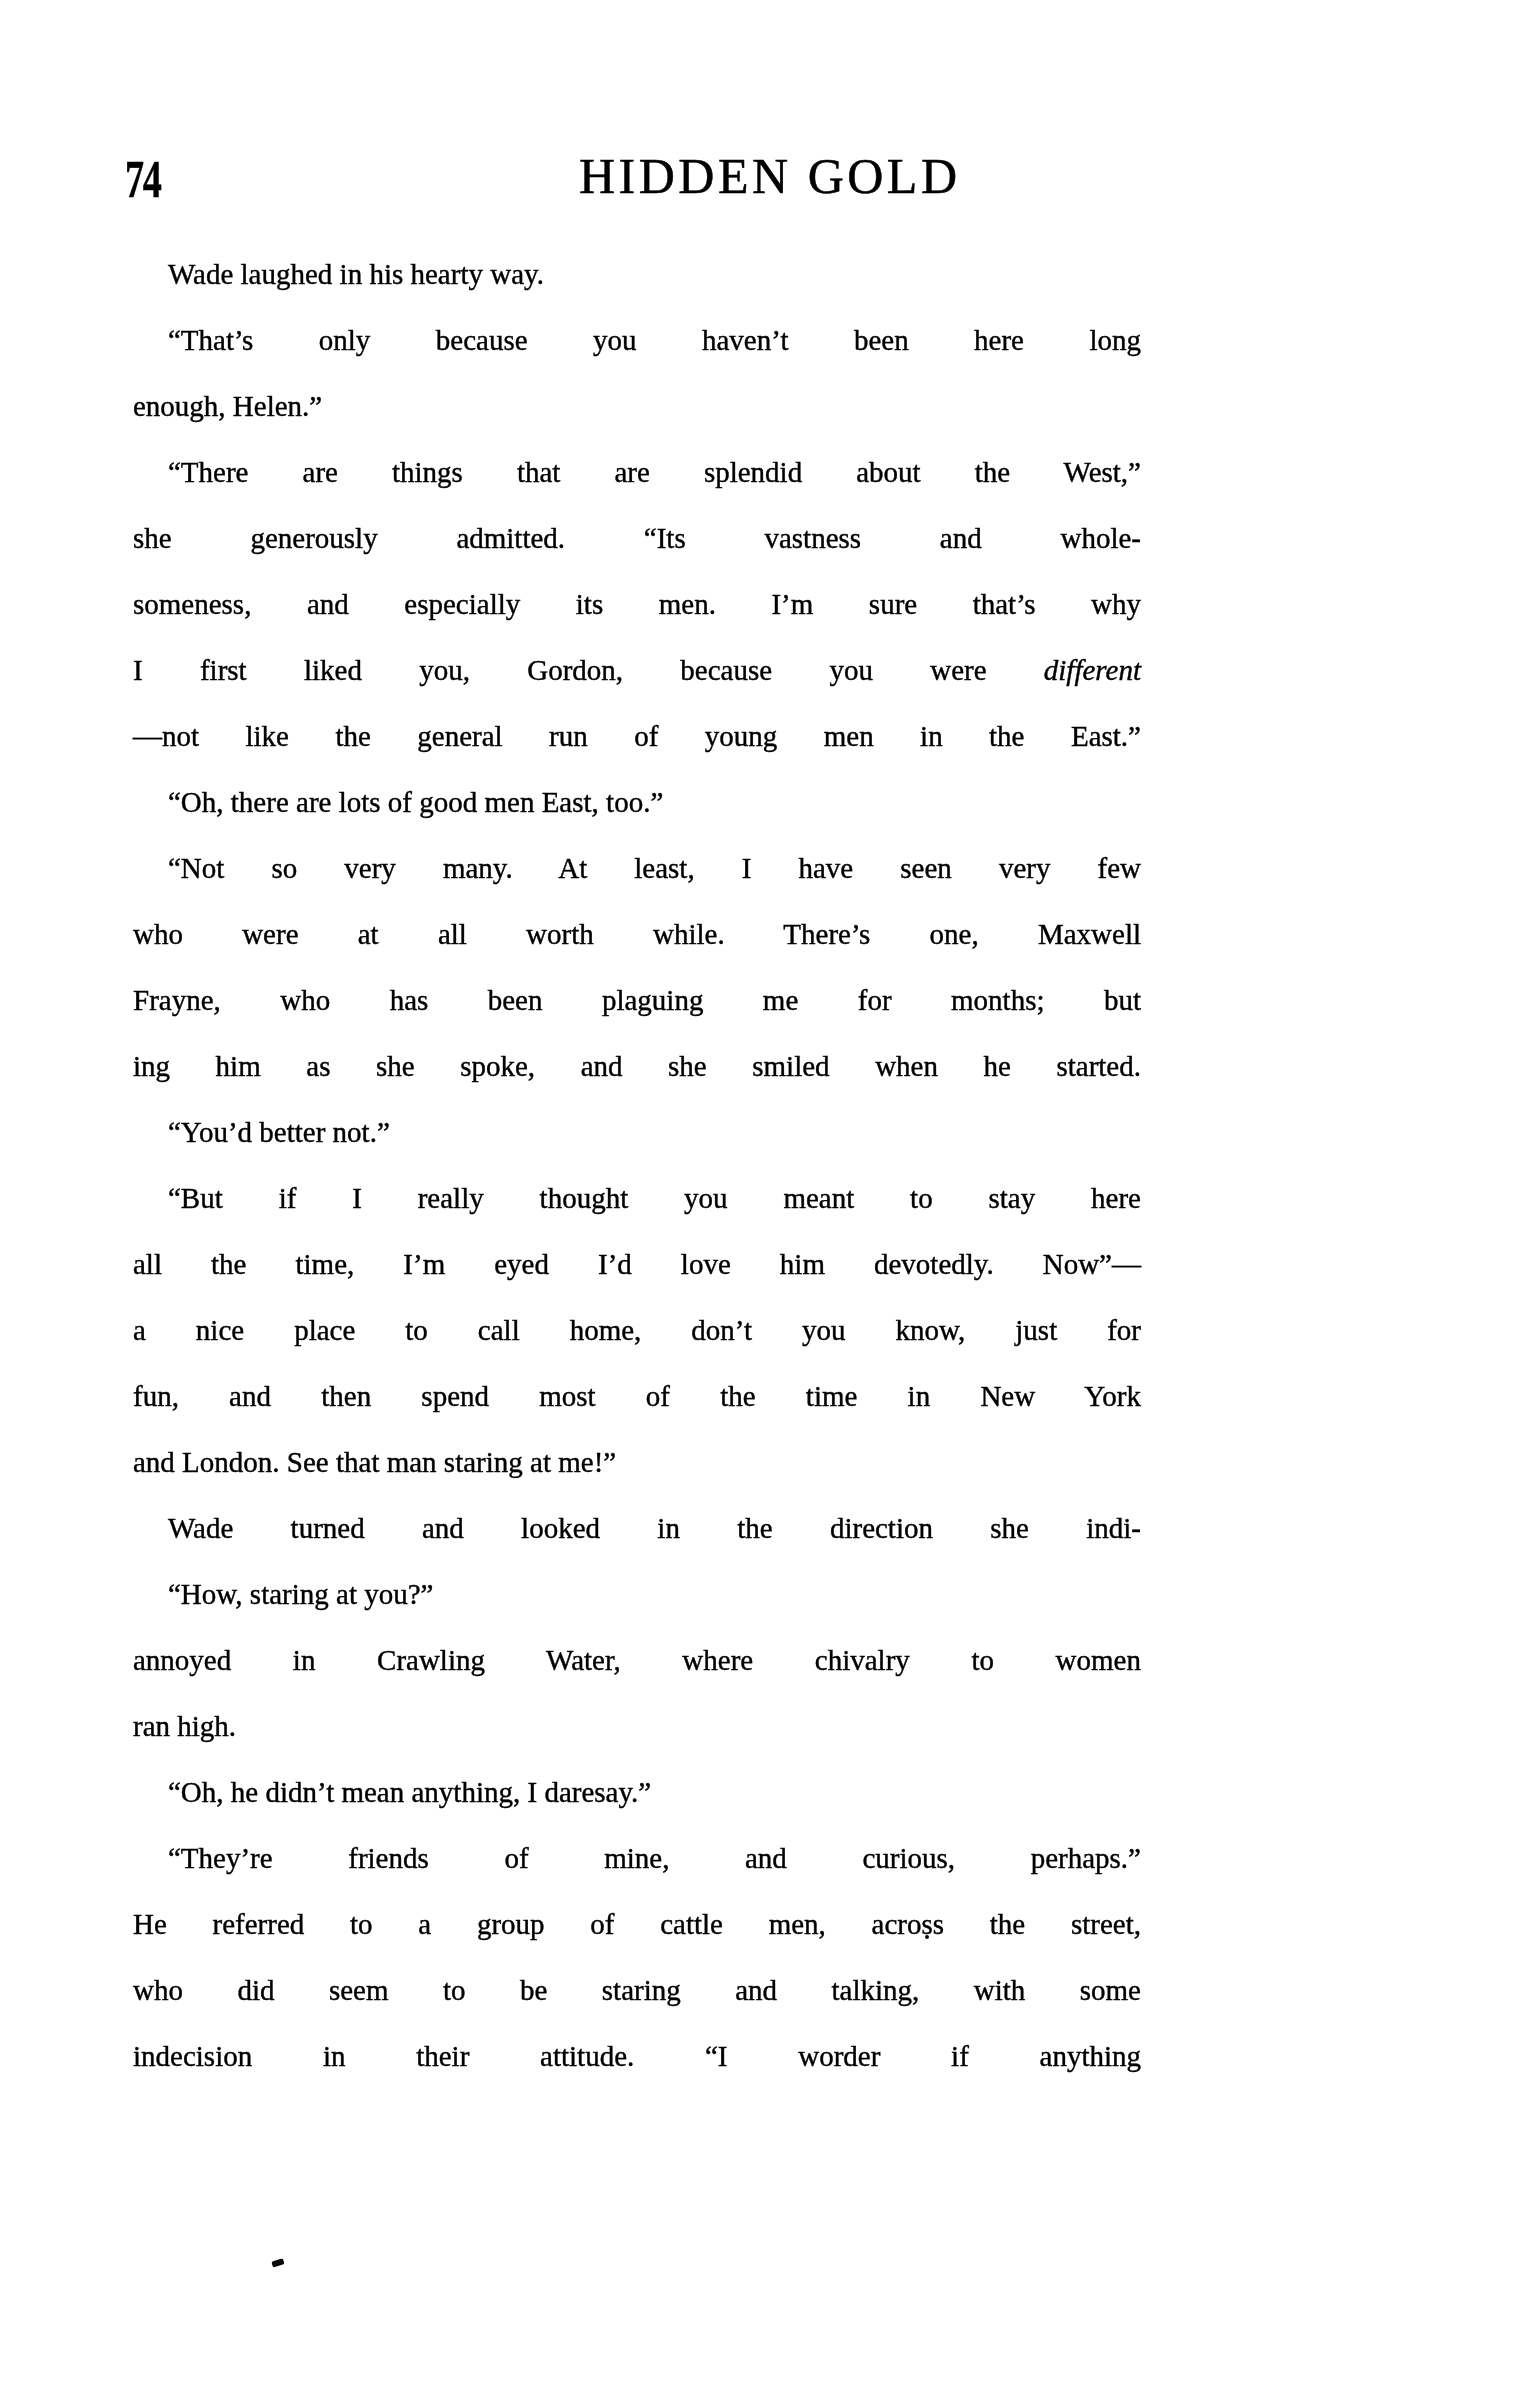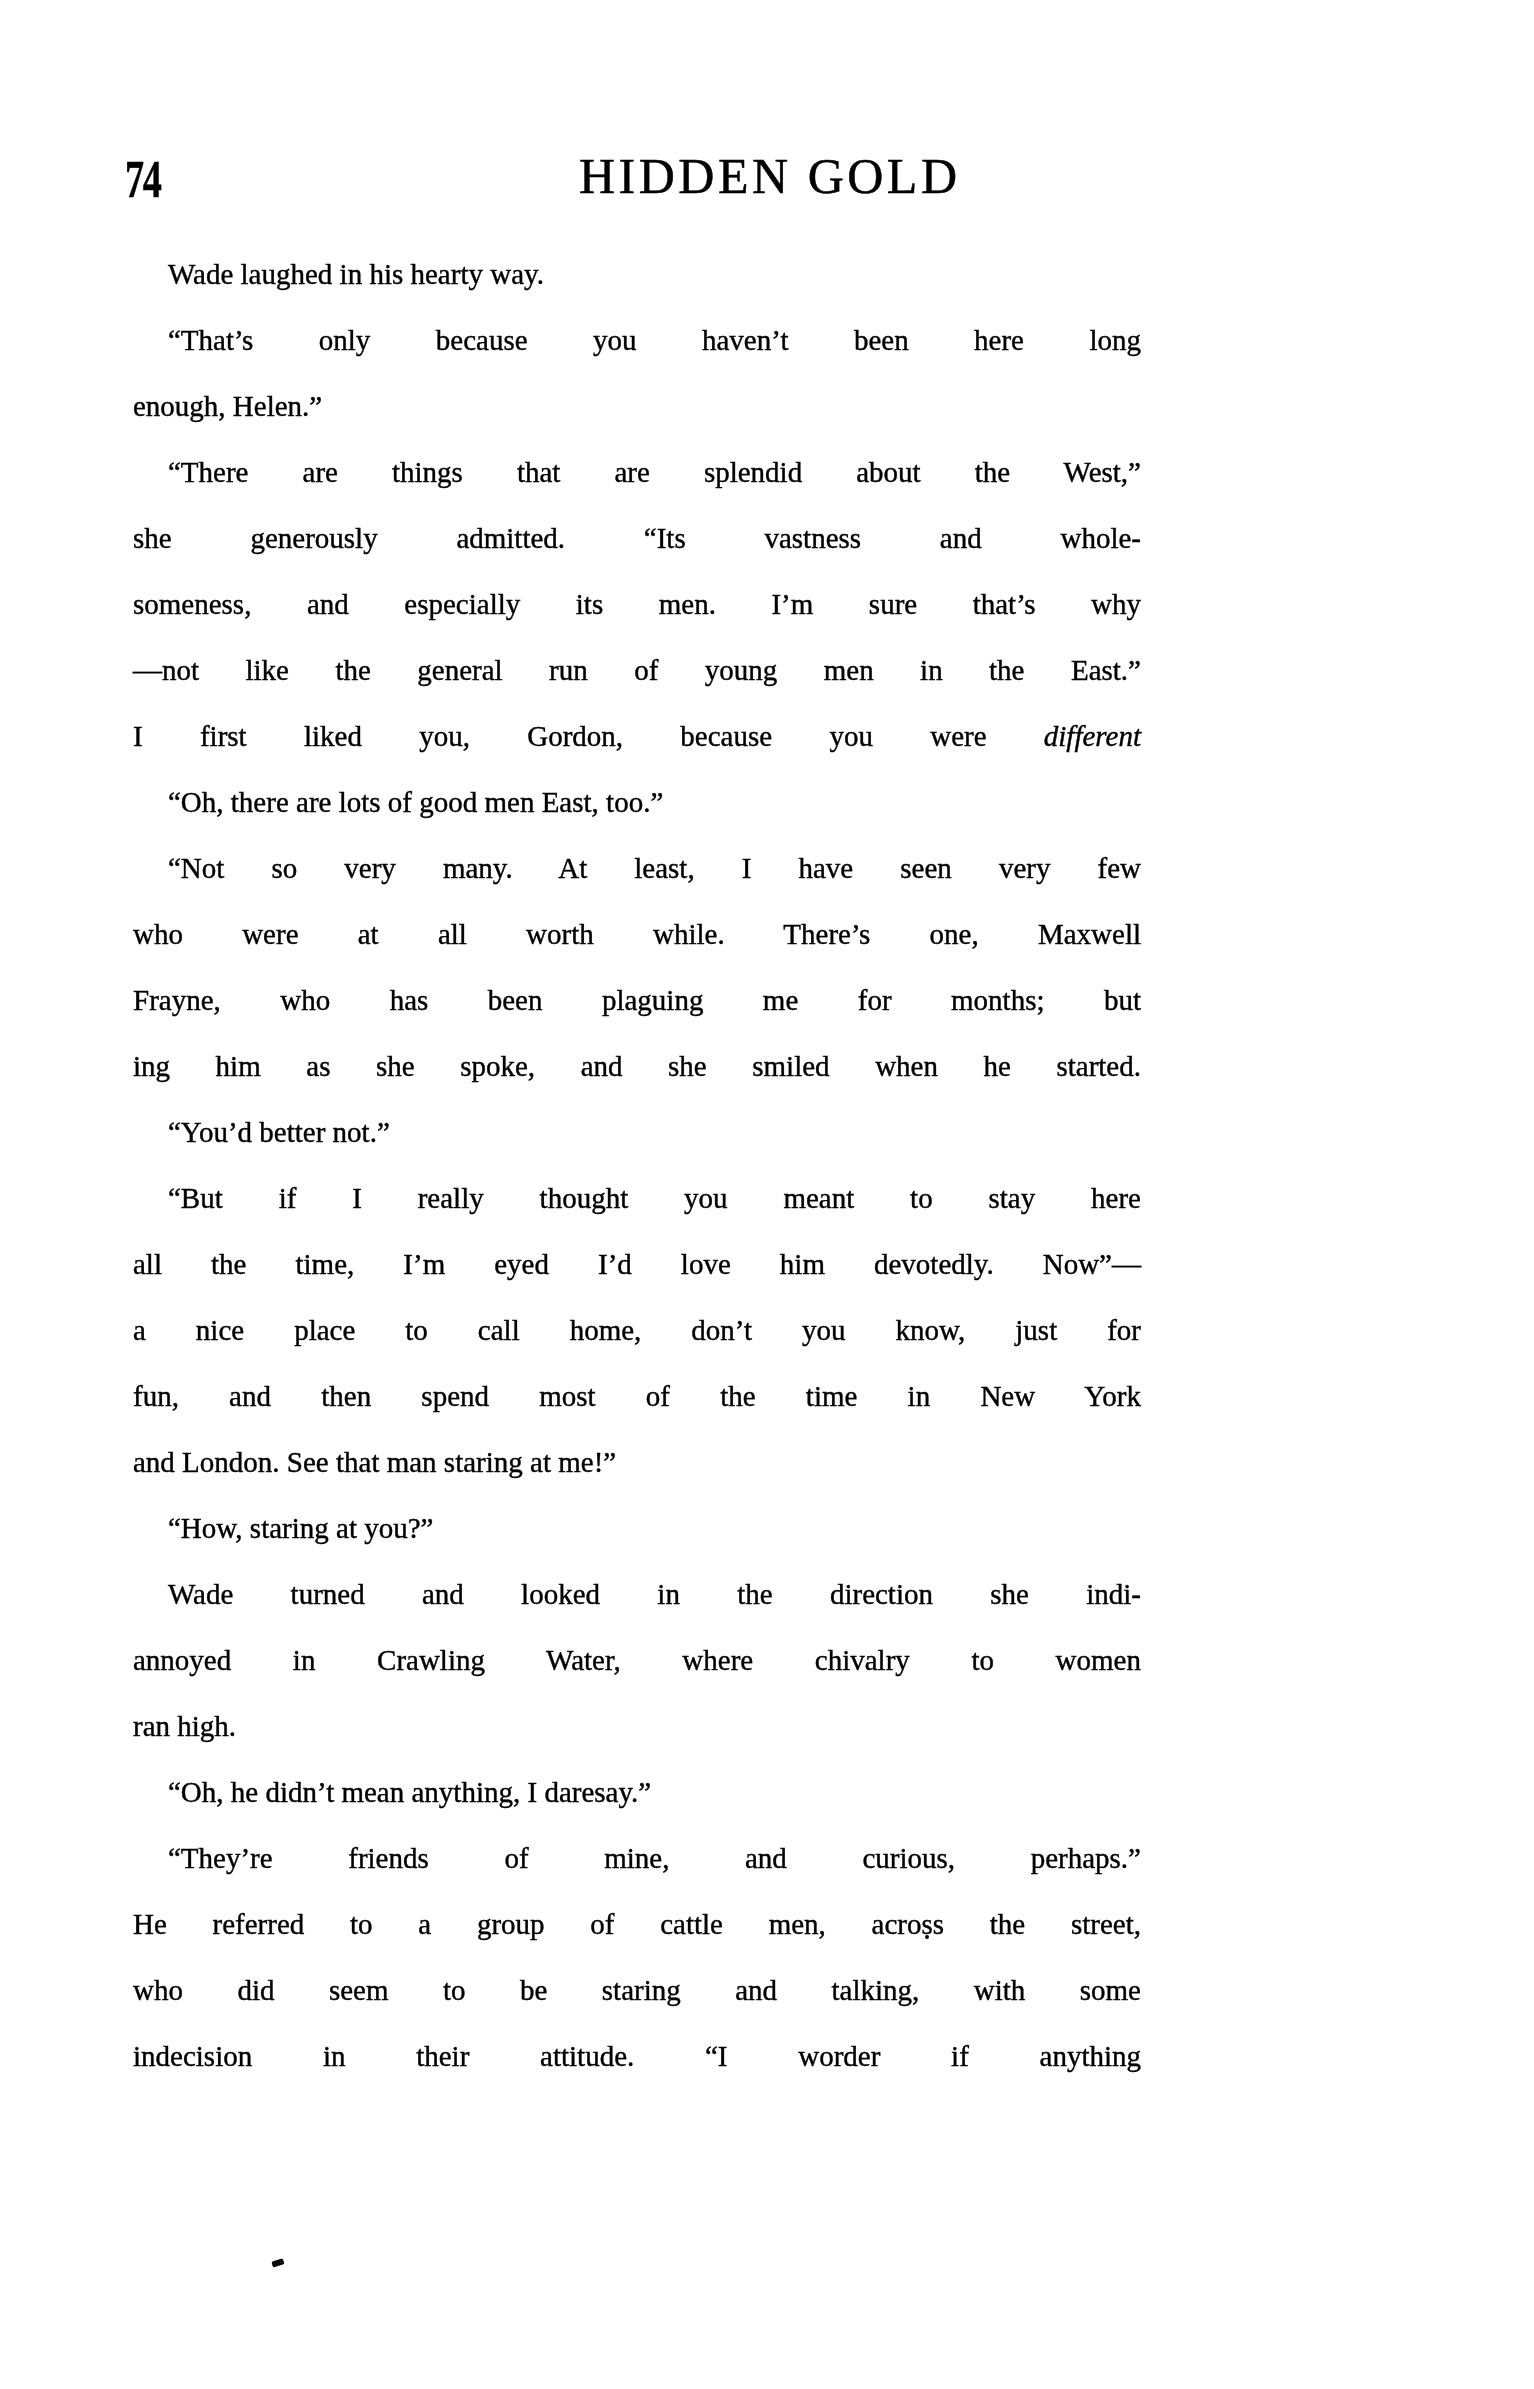--- a/index.html
+++ b/index.html
@@ -87,35 +87,35 @@
 <div class="page">
   <div class="pagenum">74</div>
   <div class="runhead">HIDDEN GOLD</div>
   <div class="text-block">
       <div class="line ind">Wade laughed in his hearty way.</div>
       <div class="line just ind">“That’s only because you haven’t been here long</div>
       <div class="line">enough, Helen.”</div>
       <div class="line just ind">“There are things that are splendid about the West,”</div>
       <div class="line just">she generously admitted. “Its vastness and whole-</div>
       <div class="line just">someness, and especially its men. I’m sure that’s why</div>
+      <div class="line just"><span>I first liked you, Gordon, because you were </span><span class="it">different</span></div>
       <div class="line just">—not like the general run of young men in the East.”</div>
-      <div class="line just"><span>I first liked you, Gordon, because you were </span><span class="it">different</span></div>
       <div class="line ind">“Oh, there are lots of good men East, too.”</div>
       <div class="line just ind">“Not so very many. At least, I have seen very few</div>
       <div class="line just">who were at all worth while. There’s one, Maxwell</div>
       <div class="line just">Frayne, who has been plaguing me for months; but</div>
       <div class="line just">ing him as she spoke, and she smiled when he started.</div>
       <div class="line ind">“You’d better not.”</div>
       <div class="line just ind">“But if I really thought you meant to stay here</div>
       <div class="line just">all the time, I’m eyed I’d love him devotedly. Now”—</div>
       <div class="line just">a nice place to call home, don’t you know, just for</div>
       <div class="line just">fun, and then spend most of the time in New York</div>
       <div class="line">and London. See that man staring at me!”</div>
+      <div class="line just ind">Wade turned and looked in the direction she indi-</div>
       <div class="line ind">“How, staring at you?”</div>
-      <div class="line just ind">Wade turned and looked in the direction she indi-</div>
       <div class="line just">annoyed in Crawling Water, where chivalry to women</div>
       <div class="line">ran high.</div>
       <div class="line ind">“Oh, he didn’t mean anything, I daresay.”</div>
       <div class="line just ind">“They’re friends of mine, and curious, perhaps.”</div>
       <div class="line just">He referred to a group of cattle men, across the street,</div>
       <div class="line just">who did seem to be staring and talking, with some</div>
       <div class="line just">indecision in their attitude. “I worder if anything</div>
     </div>
   <div class="speck speck1"></div>
   <div class="speck speck2"></div>

